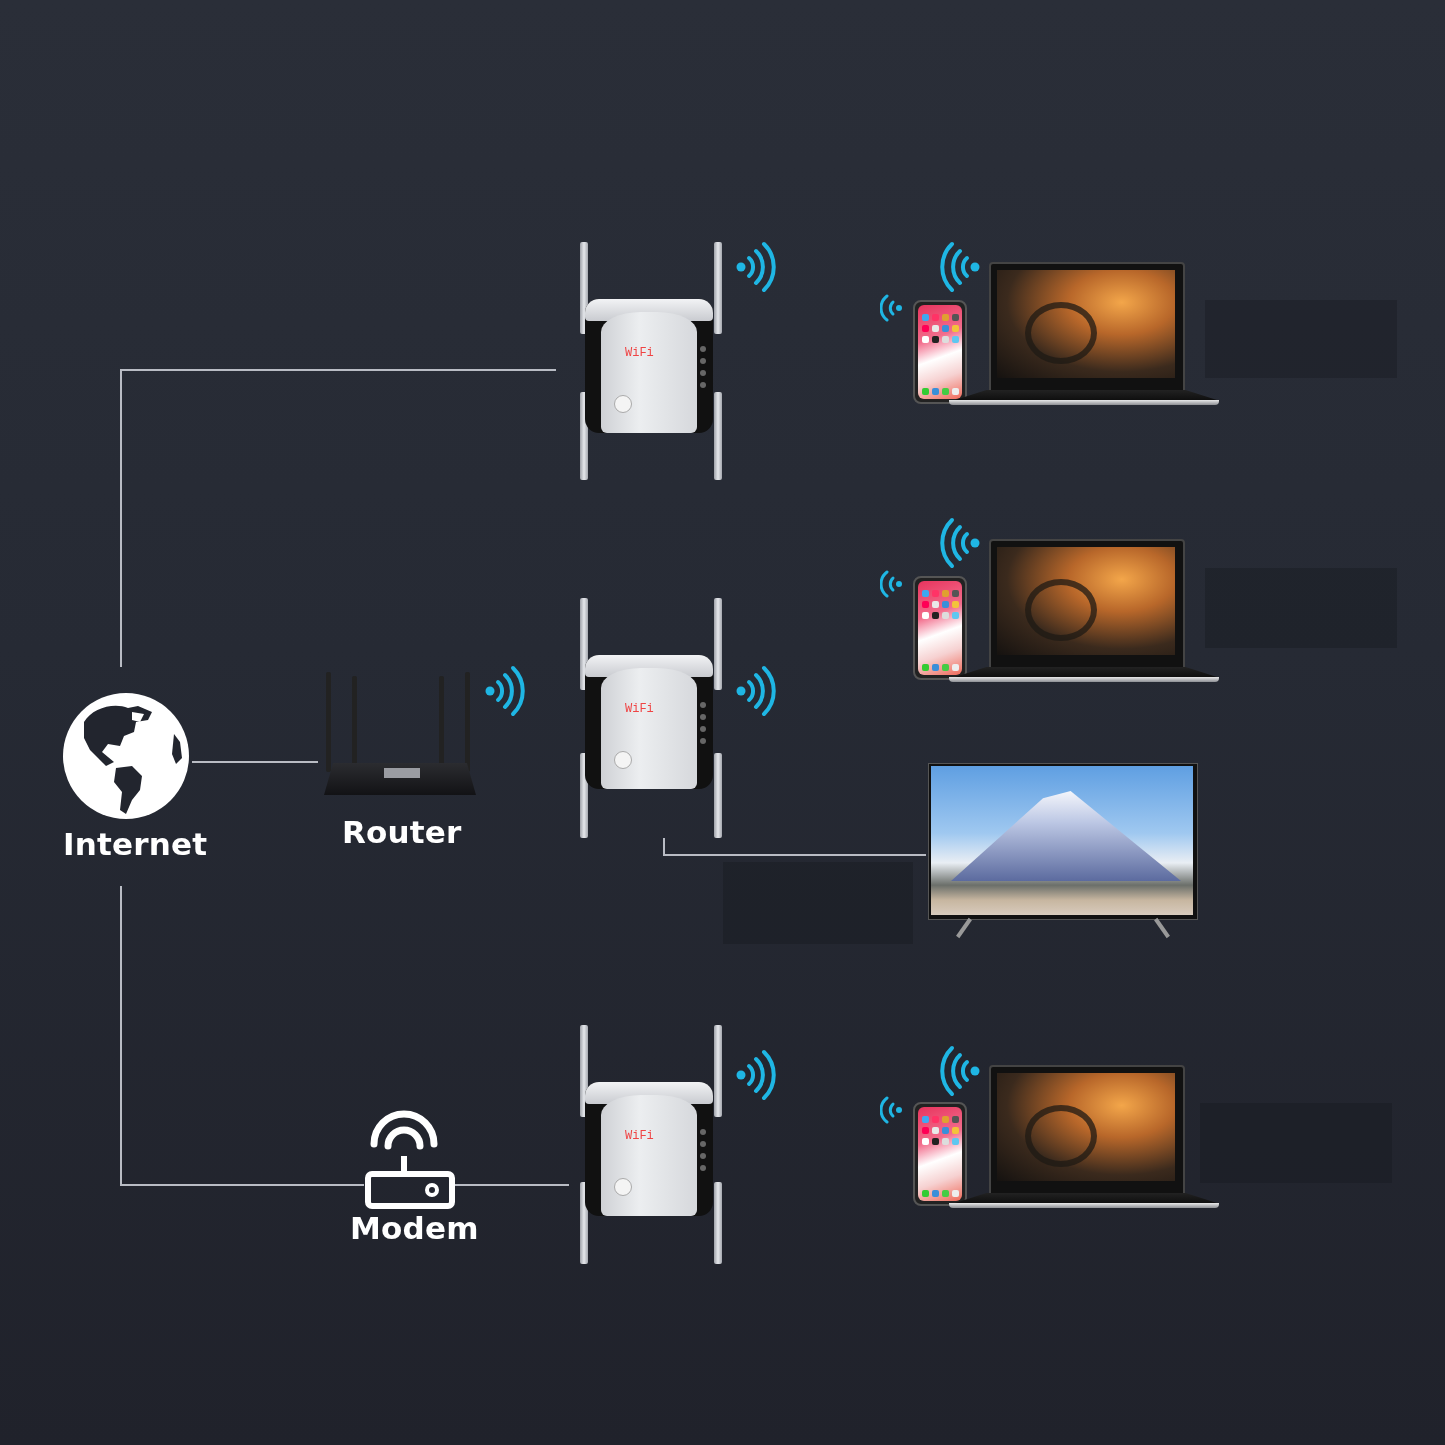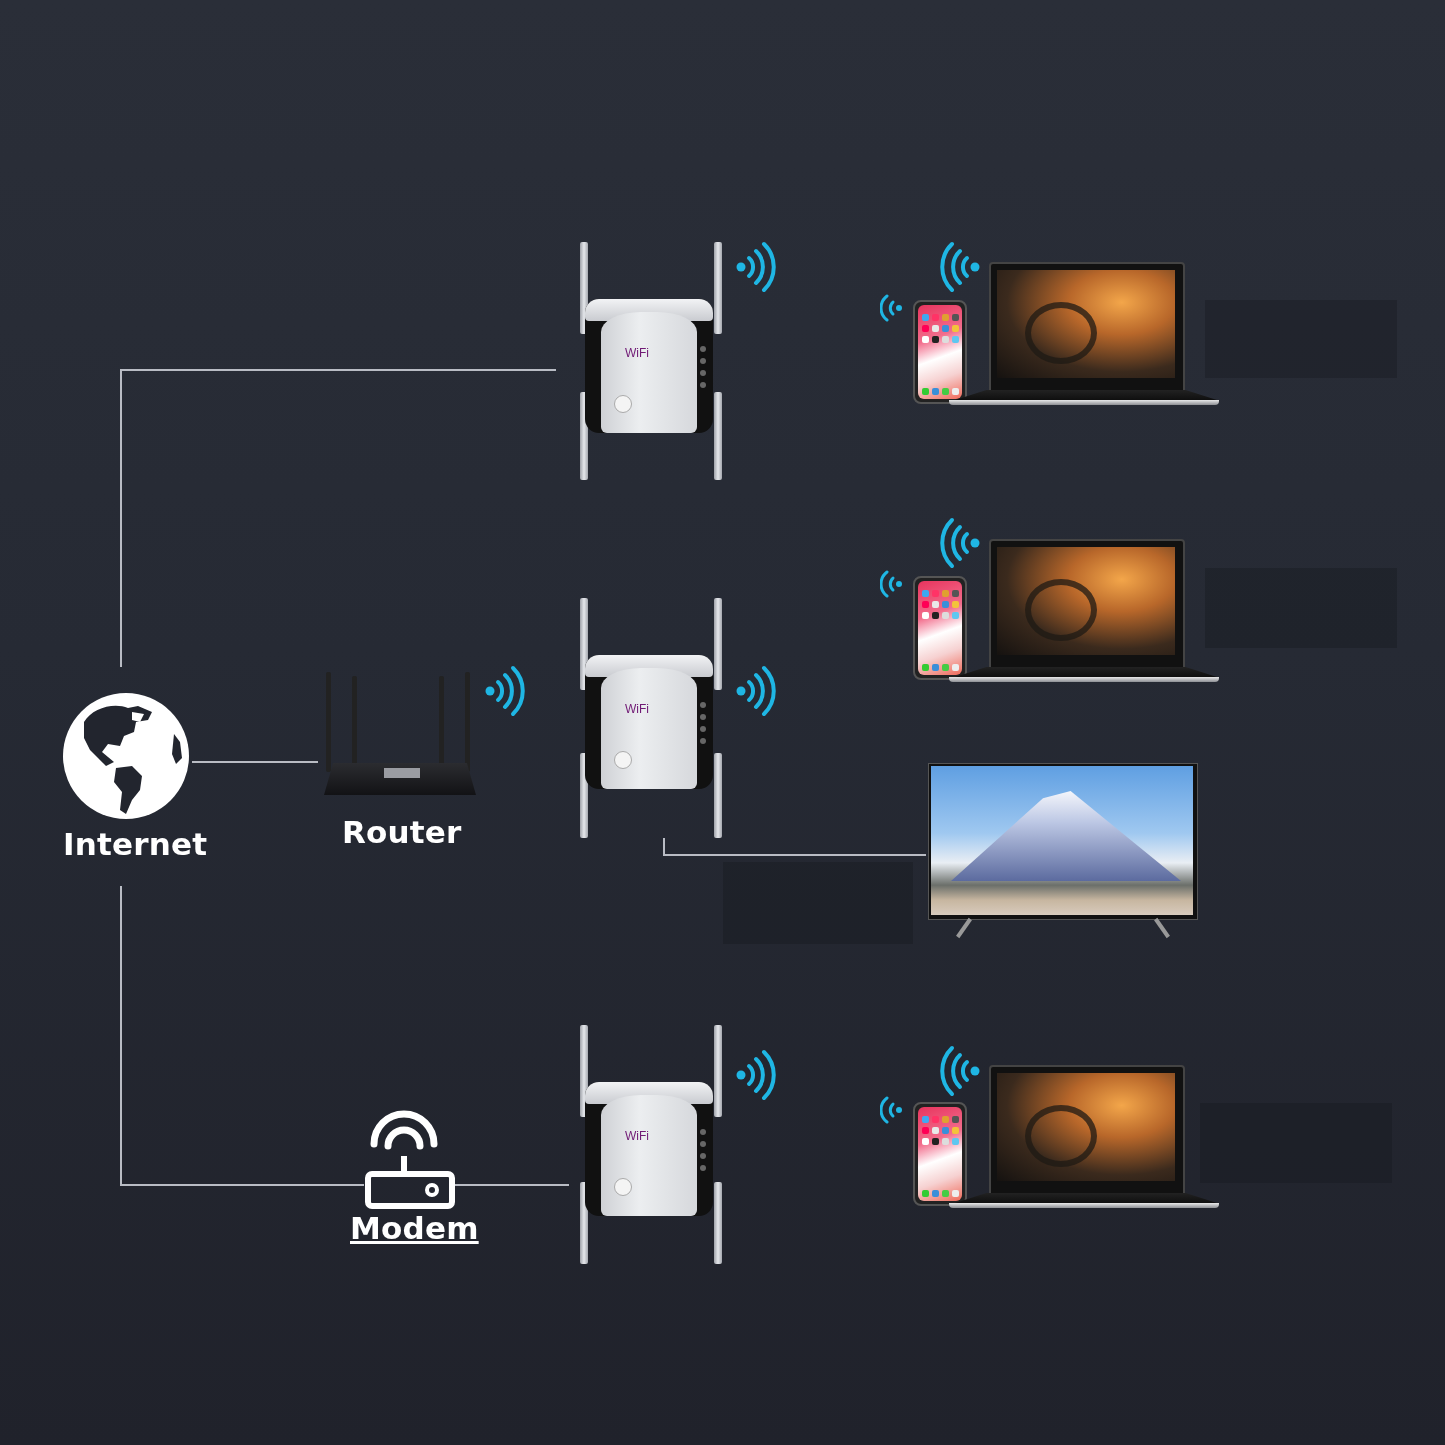--- a/index.html
+++ b/index.html
@@ -22,21 +22,21 @@
   }
   .ext-top {
     position: absolute; left: 8px; top: 57px; width: 128px; height: 22px;
     background: linear-gradient(180deg,#f2f3f5,#c9cbd0); border-radius: 14px 14px 4px 4px;
   }
   .ext-face {
     position: absolute; left: 24px; top: 70px; width: 96px; height: 121px;
     background: linear-gradient(90deg,#cfd1d5,#eceef0 40%,#d6d8dc);
     border-radius: 40px 40px 6px 6px / 20px 20px 6px 6px;
   }
-  .ext-wifi-txt { position: absolute; left: 48px; top: 104px; font-size: 12px; color: #701a75; font-family: Liberation Sans, sans-serif; }
+  .ext-wifi-txt { position: absolute; left: 48px; top: 104px; font-size: 12px; color: #ef4444; font-family: Liberation Mono, monospace; }
   .ext-led { position: absolute; left: 123px; width: 6px; height: 6px; border-radius: 50%; background: #666; }
   .ext-btn { position: absolute; left: 37px; top: 153px; width: 16px; height: 16px; border-radius: 50%; background: #f4f4f4; border: 1px solid #aaa; }
 
   
   .laptop { position: absolute; width: 275px; height: 150px; }
   .lap-lid { position: absolute; left: 44px; top: 0; width: 192px; height: 128px; background: #111; border: 2px solid #444; border-radius: 4px; }
   .lap-screen {
     position: absolute; left: 52px; top: 8px; width: 178px; height: 108px;
     background: radial-gradient(ellipse at 70% 30%, #f3a64a 0%, #b8672a 30%, #3b2a1d 65%, #151210 100%);
   }
@@ -108,21 +108,21 @@
 </div>
 <div class="label" style="left:342px;top:814px;">Router</div>
 
 <svg class="abs" style="left:360px;top:1110px;" width="96" height="100" viewBox="0 0 96 100">
   <path d="M14 34 A30 30 0 0 1 74 34" fill="none" stroke="#fff" stroke-width="7" stroke-linecap="round"></path>
   <path d="M28 36 A16 16 0 0 1 60 36" fill="none" stroke="#fff" stroke-width="7" stroke-linecap="round"></path>
   <line x1="44" y1="46" x2="44" y2="64" stroke="#fff" stroke-width="6"></line>
   <rect x="8" y="64" width="84" height="32" rx="4" fill="none" stroke="#fff" stroke-width="6"></rect>
   <circle cx="72" cy="80" r="5" fill="none" stroke="#fff" stroke-width="4"></circle>
 </svg>
-<div class="label" style="left:350px;top:1210px;text-decoration:underline;">Modem</div>
+<div class="label" style="left:350px;top:1210px;">Modem</div>
 
 <div class="ext" style="left:577px;top:242px;">
   <div class="ant" style="left:3px;top:0;height:92px;"></div>
   <div class="ant" style="left:137px;top:0;height:92px;"></div>
   <div class="ant" style="left:3px;top:150px;height:88px;"></div>
   <div class="ant" style="left:137px;top:150px;height:88px;"></div>
   <div class="ext-body"></div>
   <div class="ext-top"></div>
   <div class="ext-face"></div>
   <div class="ext-wifi-txt">WiFi</div>

